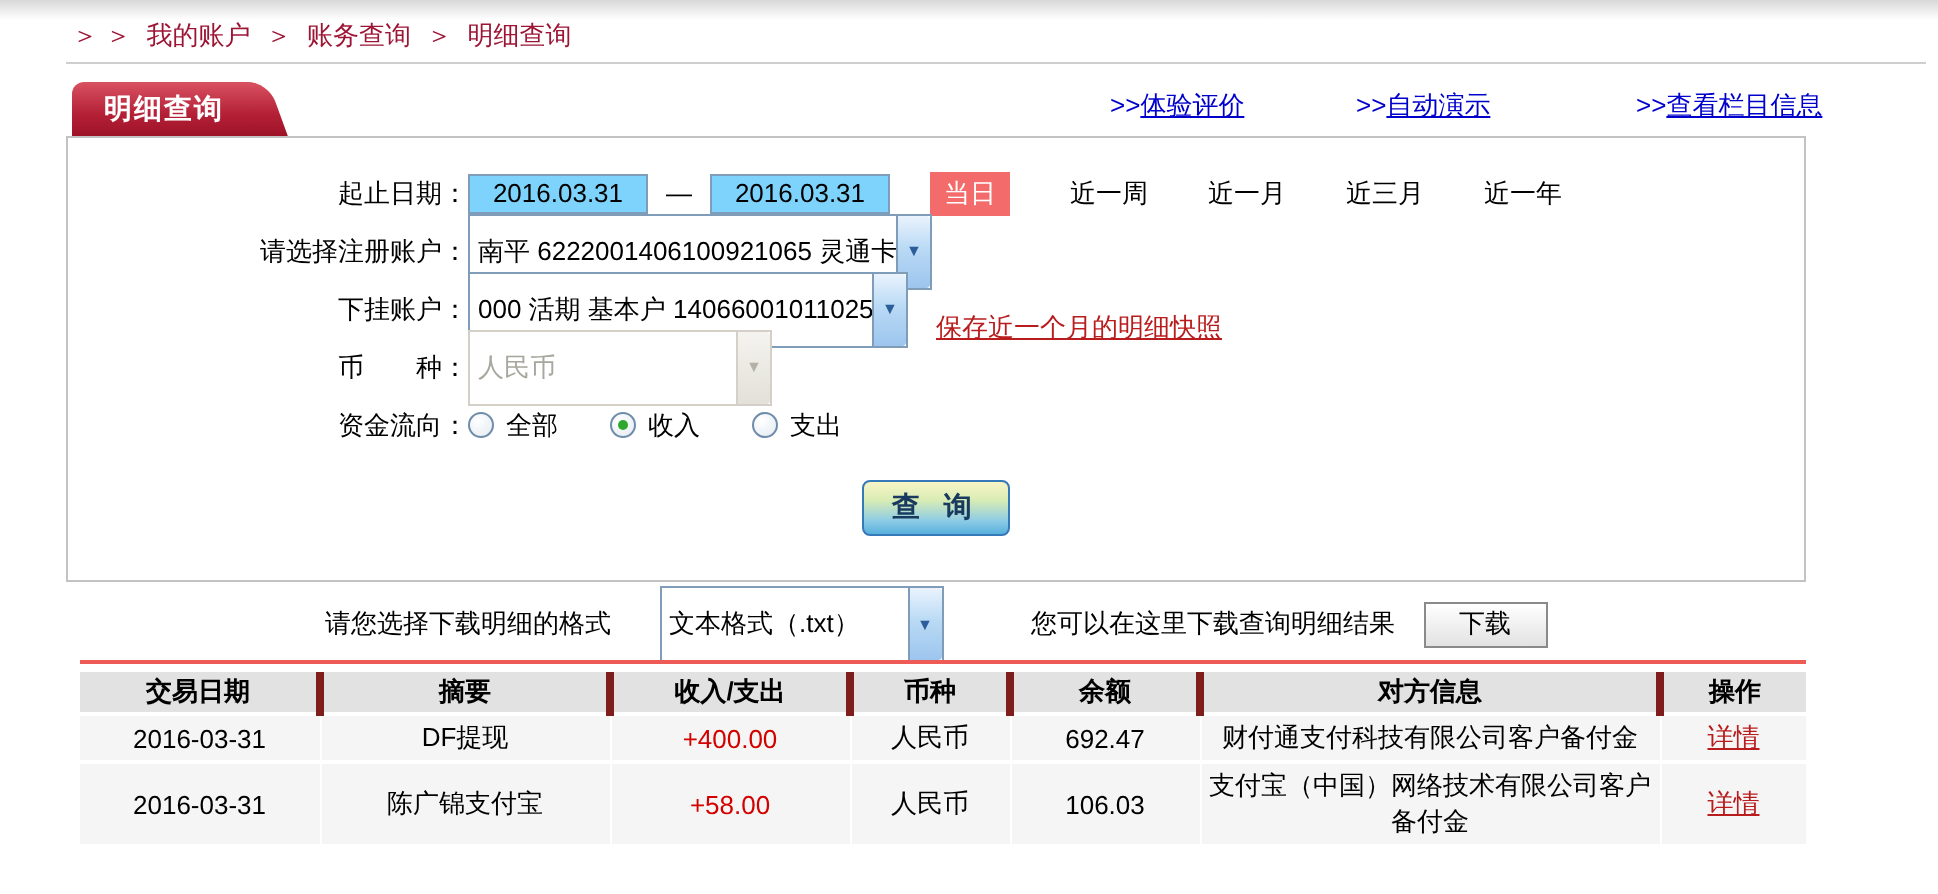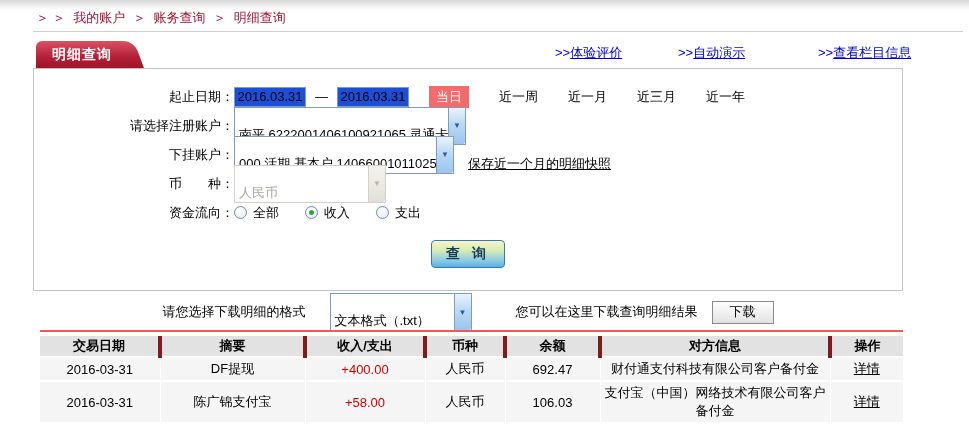--- a/index.html
+++ b/index.html
@@ -27,42 +27,42 @@
   .top-link { position:absolute; color:#0000cc; white-space:nowrap; cursor:pointer; }
   .top-link .arrows { text-decoration:none; }
   .top-link .lbl { text-decoration:underline; }
   .tl-0 { left:555px; } .tl-1 { left:678px; } .tl-2 { left:818px; }
 
   .panel { position:absolute; left:33px; top:68px; width:870px; height:223px;
     border:1px solid #c3c3c3; background:#fff; padding-top:13px; }
   .form-row { display:flex; align-items:center; height:29px; }
   .form-label { width:200px; text-align:right; flex:0 0 200px; white-space:pre; }
 
-  .txt-input { width:72px; height:20px; border:1px solid #7f9db9; text-align:center;
-    font-size:13px; font-family:inherit; color:#000; background:#1d4ed8; padding:0; }
+  .txt-input { width:90px; height:20px; border:1px solid #7f9db9; text-align:center;
+    font-size:13px; font-family:inherit; color:#000; background:#7dd3fc; padding:0; }
   .dash { margin:0 9px; }
   .badge { margin-left:20px; background:#f46b6b; color:#fff; padding:2px 7px; cursor:pointer; }
   .range-opt { margin-left:30px; cursor:pointer; }
 
   .sel { height:38px; border:1px solid #7f9db9; background:#fff; display:flex;
-    align-items:flex-end; cursor:pointer; }
+    align-items:center; cursor:pointer; }
   .sel .sel-text { flex:1; padding:0 4px; white-space:nowrap; overflow:hidden; }
   .sel .arrow { width:17px; height:100%; border-left:1px solid #7f9db9;
     background:linear-gradient(180deg,#eaf3fd,#badaf5 45%,#9cc5ee);
     display:flex; align-items:center; justify-content:center;
     color:#2b5d9b; font-size:8px; border-radius:0 2px 2px 0; }
   .sel.disabled { border-color:#d4d0c8; color:#a7a79e; cursor:default; }
   .sel.disabled .arrow { border-left-color:#d4d0c8;
     background:linear-gradient(180deg,#f4f3ef,#e2e0d8); color:#b4b2a8; }
   .sel-account { width:232px; }
   .sel-subaccount { width:220px; }
   .sel-currency { width:152px; }
   .sel-format { width:142px; margin-left:24px; }
 
-  .link { color:#000000; text-decoration:underline; cursor:pointer;margin-top:18px; }
+  .link { color:#b91c1c; text-decoration:underline; cursor:pointer;margin-top:18px; }
   .snapshot-link { margin-left:14px; }
 
   .radio { width:13px; height:13px; border-radius:50%; border:1px solid #6f8cab;
     background:radial-gradient(circle at 35% 30%,#ffffff,#e3ebf2); display:inline-block;
     position:relative; margin-right:6px; flex:0 0 13px; }
   .radio.on::after { content:""; position:absolute; left:3px; top:3px; right:3px; bottom:3px;
     border-radius:50%; background:#2fa82f; }
   .radio-item { display:flex; align-items:center; cursor:pointer; }
   .radio-item + .radio-item { margin-left:26px; }
 

